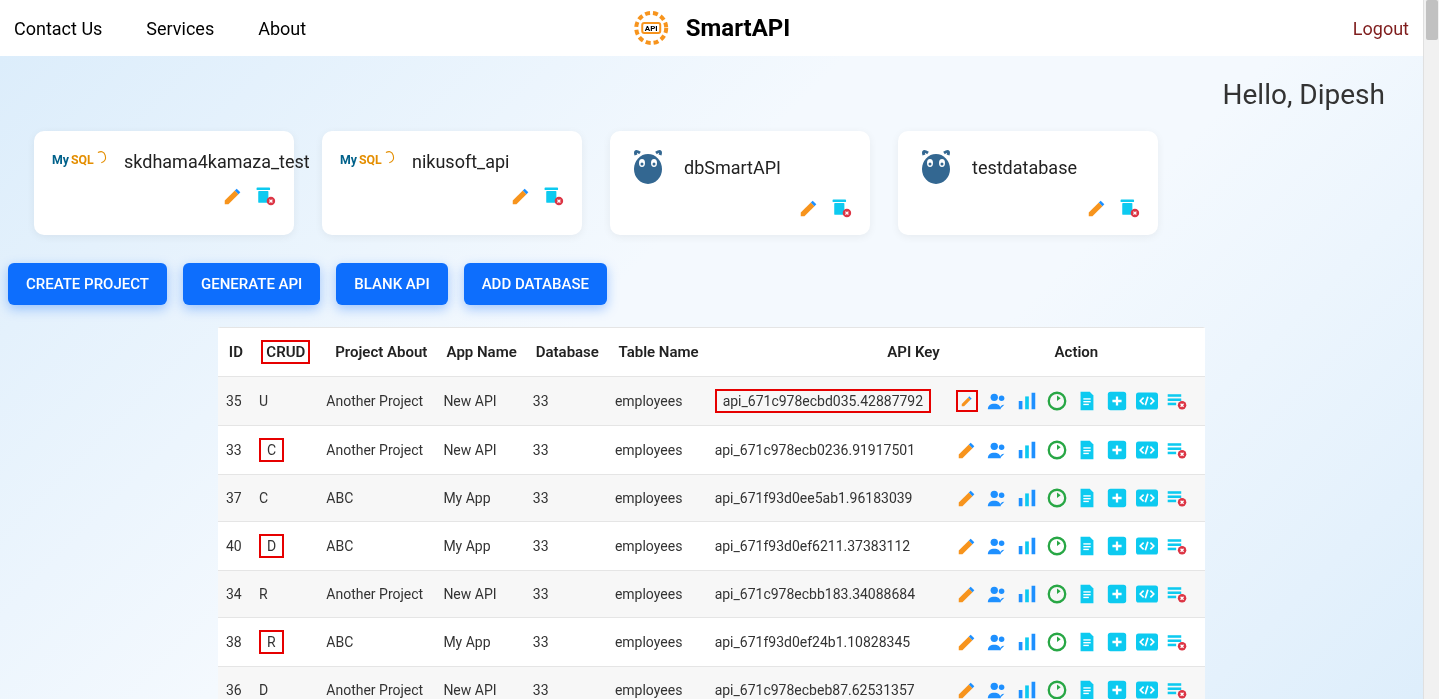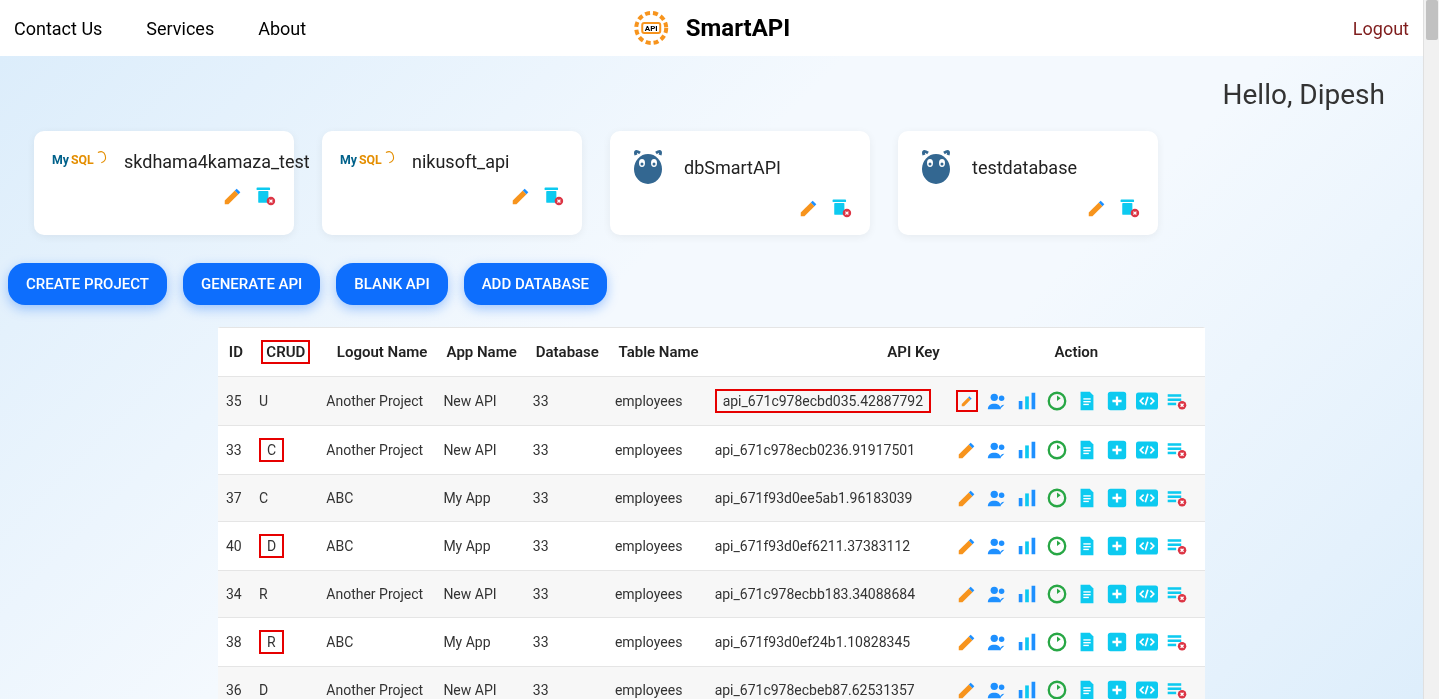--- a/index.html
+++ b/index.html
@@ -13,21 +13,21 @@
 .brand-text{font-size:24px;font-weight:700;color:#000}
 .logout{margin-left:auto;font-size:18px;color:#7f1d1d;cursor:pointer}
 .content-bg{background:linear-gradient(135deg,#dcedfb 0%,#f4f9fe 40%,#f4f9fe 60%,#dcedfb 100%);padding:10px 8px 40px}
 .greeting{text-align:right;font-size:28px;color:#333;padding:12px 30px 20px;font-weight:400}
 .cards-row{display:flex;gap:28px;padding:0 26px;margin-bottom:28px}
 .db-card{background:#fff;border-radius:10px;padding:16px 18px 16px;width:260px;box-shadow:0 2px 8px rgba(0,0,0,.06)}
 .db-card-top{display:flex;align-items:center;gap:16px}
 .db-card-title{font-size:18px;font-weight:400;color:#222}
 .db-card-actions{display:flex;justify-content:flex-end;gap:10px;margin-top:10px}
 .buttons-row{display:flex;gap:16px;padding:0 0 22px}
-.btn{background:#0d6efd;color:#fff;border:none;border-radius:17px;padding:12px 18px;font-size:15px;font-weight:500;cursor:pointer;box-shadow:0 4px 12px rgba(13,110,253,.35)}
+.btn{background:#0d6efd;color:#fff;border:none;border-radius:6px;padding:12px 18px;font-size:15px;font-weight:500;cursor:pointer;box-shadow:0 4px 12px rgba(13,110,253,.35)}
 .table-wrap{background:#fff;margin:0 210px;border-radius:2px;overflow:hidden}
 table{width:100%;border-collapse:collapse}
 th{text-align:right;padding:12px 8px;font-size:15px;font-weight:600;color:#222;border-top:1px solid #e5e5e5;border-bottom:1px solid #e5e5e5;background:#fff}
 td{padding:12px 8px;font-size:14px;color:#333;border-bottom:1px solid #e5e5e5}
 tr:nth-child(odd) td{background:#f7f7f7}
 tr:nth-child(even) td{background:#fff}
 .highlight-red{border:2px solid #e60000;display:inline-block;padding:2px 6px}
 .action-cell{display:flex;gap:8px;align-items:center}
 .ico{width:22px;height:22px;display:inline-flex;align-items:center;justify-content:center}
 .red-box{border:2px solid #e60000;padding:2px}
@@ -187,21 +187,21 @@
     <button class="btn">BLANK API</button>
     <button class="btn">ADD DATABASE</button>
   </div>
 
   <div class="table-wrap">
     <table>
       <thead>
         <tr>
           <th>ID</th>
           <th><span class="crud-head-box">CRUD</span></th>
-          <th>Logout Name</th>
+          <th>Project About</th>
           <th>App Name</th>
           <th>Database</th>
           <th>Table Name</th>
           <th>API Key</th>
           <th style="text-align:center">Action</th>
         </tr>
       </thead>
       <tbody id="tbody">
             <tr>
               <td>35</td>

